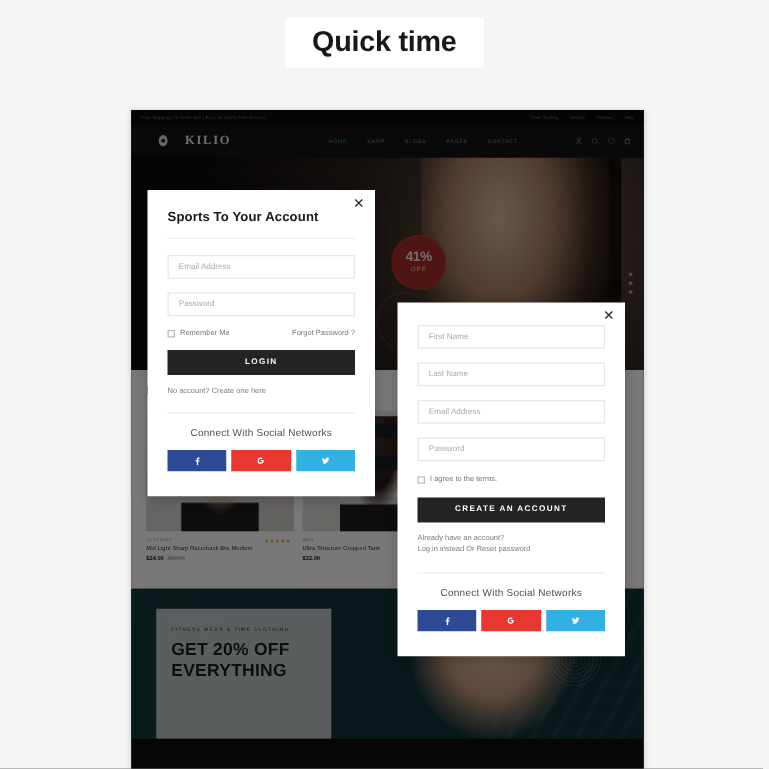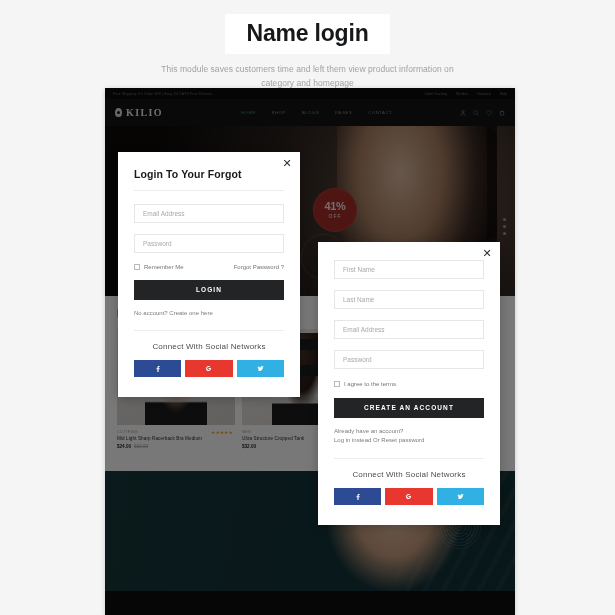--- a/index.html
+++ b/index.html
@@ -85,21 +85,22 @@
     background: #131313;
     display: flex;
     align-items: center;
     padding: 0 10px;
     position: relative;
     z-index: 2;
   }
   .brand {
     display: flex;
     align-items: center;
-    gap: 4px;
+    gap: 14px;
+    margin-left: 12px;
   }
   .brand-mark {
     width: 7px; height: 9px;
     background: #d8d8d8;
     border-radius: 50% 50% 45% 45%;
     position: relative;
   }
   .brand-mark::after{
     content:""; position:absolute; left:2px; top:2.5px;
     width:3px; height:3px; border-radius:50%; background:#131313;
@@ -438,22 +439,21 @@
   }
   .soc svg { display:block; }
   .soc-fb { background: #2d4b94; }
   .soc-gp { background: #e8372e; }
   .soc-tw { background: #31b0e4; }
 </style>
 </head>
 <body>
 
 <div class="promo-head">
-  <div class="promo-title">Name login</div>
-  <div class="promo-sub">This module saves customers time and left them view product information on category and homepage</div>
+  <div class="promo-title">Quick time</div>
 </div>
 
 <div class="site-frame">
 
   <div class="topbar">
     <div class="topbar-left">Free Shipping On Order $99 | Easy 30 DAYS Free Returns</div>
     <div class="topbar-right">
       <span>Order Tracking</span>
       <span>Wishlist</span>
       <span>Checkout</span>
@@ -571,29 +571,34 @@
         </div>
       </div>
 
     </div>
   </div>
 
   <div class="banner">
     <div class="banner-rays"></div>
     <div class="banner-figure"></div>
     <div class="banner-circle"></div>
+    <div class="banner-card">
+      <div class="banner-dots"></div>
+      <div class="banner-eyebrow">FITNESS WEAR &amp; TIME CLOTHING</div>
+      <div class="banner-head">GET 20% OFF EVERYTHING</div>
+    </div>
   </div>
 
 </div>
 
 <div class="dimmer"></div>
 
 <div class="modal modal-login">
   <div class="modal-close">✕</div>
-  <div class="modal-title">Login To Your Forgot</div>
+  <div class="modal-title">Sports To Your Account</div>
 
   <input class="field" type="text" placeholder="Email Address" style="">
   <input class="field" type="password" placeholder="Password" style="">
 
   <div class="row-between">
     <label class="check-wrap">
       <span class="chk"></span>
       <span class="chk-label">Remember Me</span>
     </label>
     <a href="#" class="link-sm">Forgot Password ?</a>

